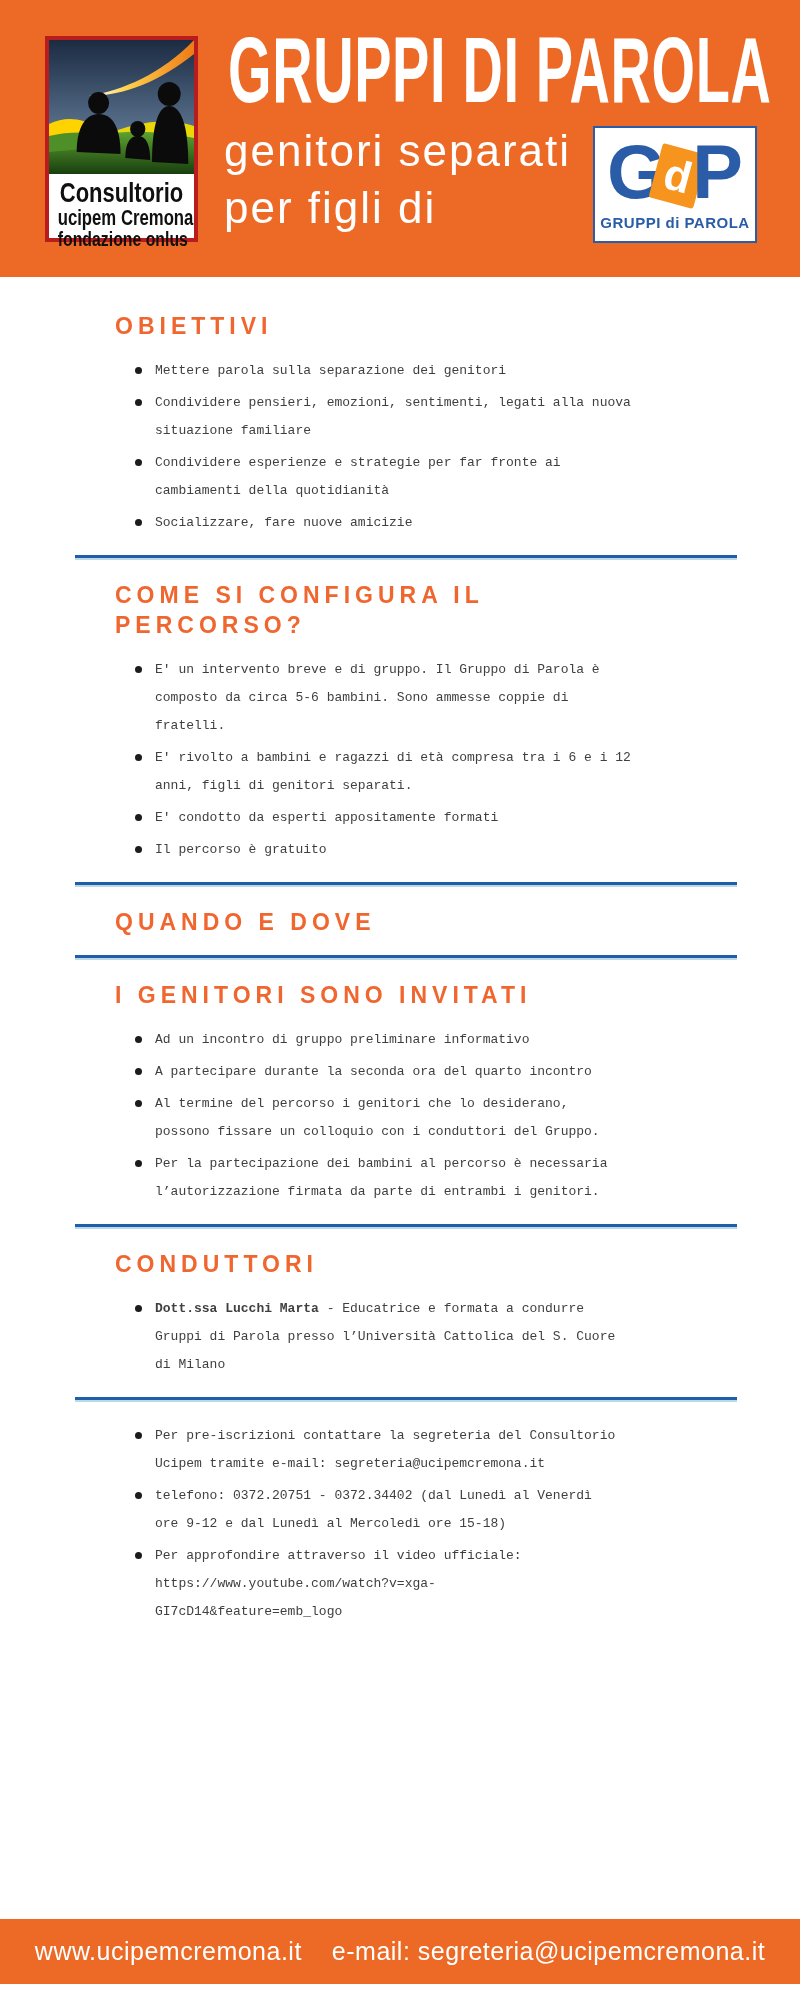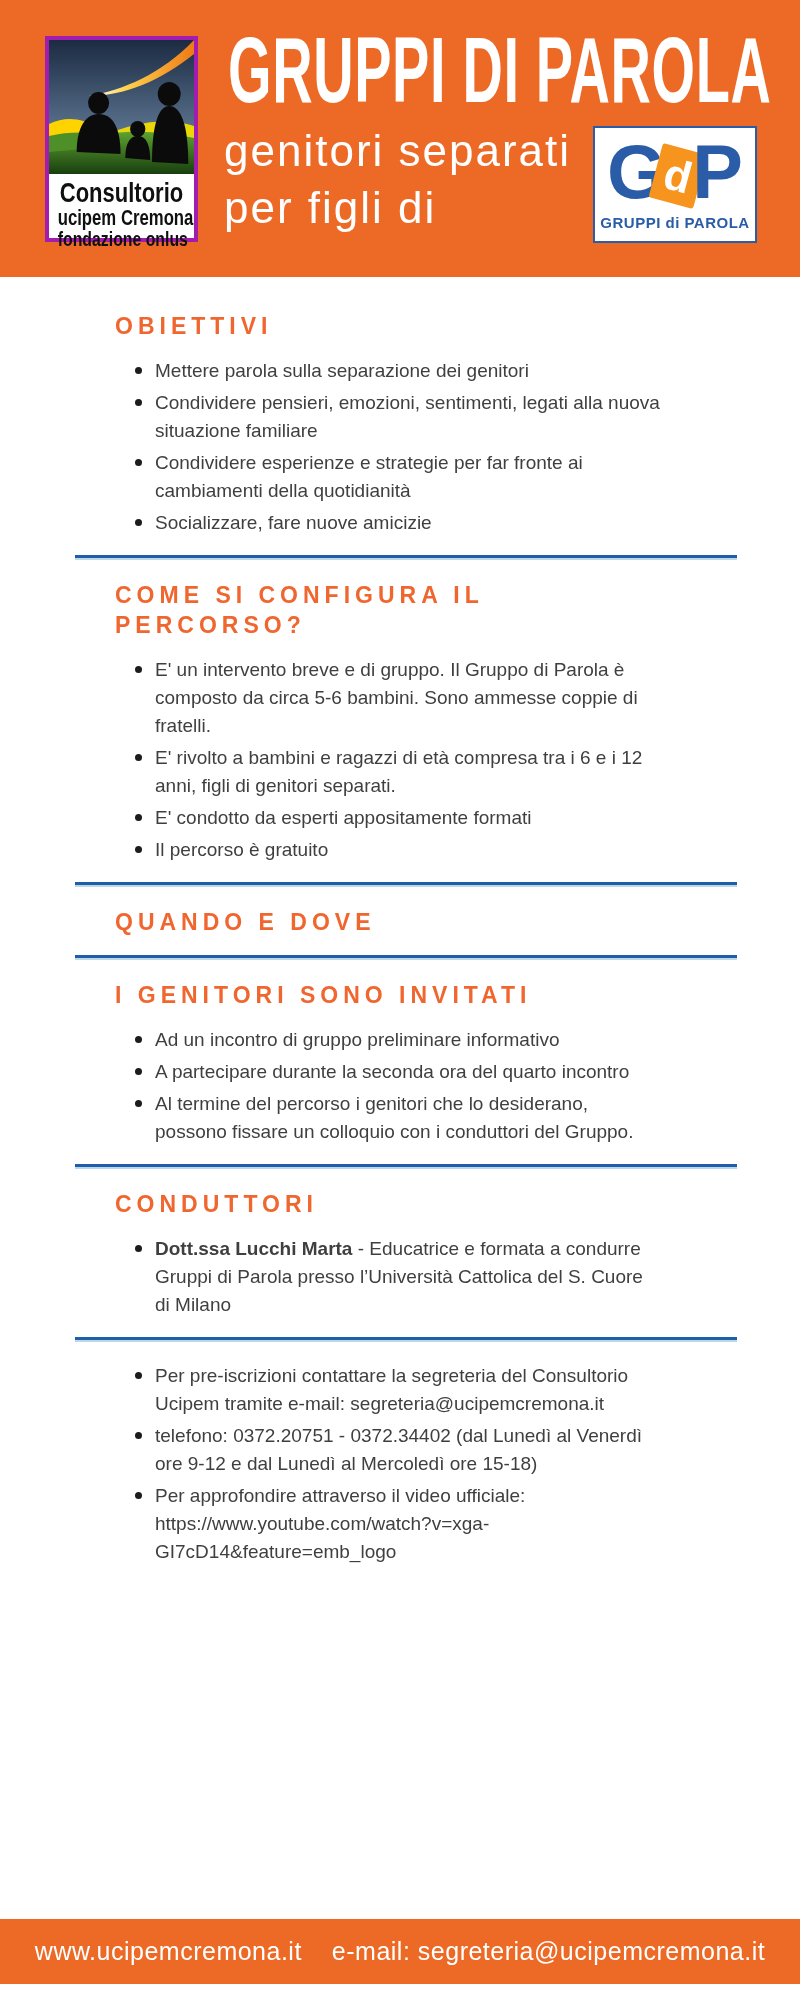--- a/index.html
+++ b/index.html
@@ -12,21 +12,21 @@
 
   
   .band{position:absolute;left:0;right:0;background:var(--band-orange,#EC6A26);}
   .header{top:0;height:277px;}
   .footer{bottom:16px;height:65px;display:flex;align-items:center;justify-content:center;gap:30px;}
   .footer span{color:#fff;font-size:25px;letter-spacing:.5px;}
 
   
   .clogo{
     position:absolute;left:45px;top:36px;width:153px;height:206px;
-    background:#fff;border:4px solid #a21caf;
+    background:#fff;border:4px solid #b91c1c;
   }
   .clogo-art{width:100%;height:134px;display:block;}
   .clogo-text{padding-top:1px;text-align:center;color:#101010;font-weight:bold;line-height:1;}
   .clogo-text .l1,.clogo-text .l2,.clogo-text .l3{display:block;white-space:nowrap;transform:scale(.88,1.12);transform-origin:center top;}
   .clogo-text .l1{font-size:25px;margin-top:3px;}
   .clogo-text .l2{font-size:19px;margin-top:4px;}
   .clogo-text .l3{font-size:18px;margin-top:3px;}
 
   
   .title{
@@ -59,22 +59,23 @@
   .content{position:absolute;top:277px;left:75px;width:662px;padding-top:34px;}
   .section h2{
     margin:0 0 16px 40px;
     color:var(--heading-orange,#F0662F);
     font-size:23px;font-weight:bold;letter-spacing:5px;line-height:30px;
     white-space:pre-line;
   }
   .section ul{margin:0;padding:0 0 0 58px;list-style:none;}
   .section li{
     position:relative;padding-left:22px;margin-bottom:4px;max-width:600px;
-    color:var(--body-text,#3F3F3F);font-size:19px;line-height:28px;
+    color:var(--body-text,#3F3F3F);font-size:13px;line-height:28px;
     white-space:pre-line;
+    font-family:Liberation Mono, monospace;
   }
   .section li::before{
     content:"";position:absolute;left:2px;top:10px;width:7px;height:7px;border-radius:50%;background:#1c1c1c;
   }
   .divider{
     height:5px;background:var(--divider-blue,#1E5FA9);
     border-bottom:2px solid #BCD7EA;
     margin:18px 0 20px 0;
   }
 </style>
@@ -173,20 +174,22 @@
     <h2>QUANDO E DOVE</h2>
   </div>
     <div class="divider"></div>
     <div class="section">
     <h2>I GENITORI SONO INVITATI</h2>
     <ul>
         <li><span>Ad un incontro di gruppo preliminare informativo</span></li>
         <li><span>A partecipare durante la seconda ora del quarto incontro</span></li>
         <li><span>Al termine del percorso i genitori che lo desiderano,
 possono fissare un colloquio con i conduttori del Gruppo.</span></li>
+        <li><span>Per la partecipazione dei bambini al percorso è necessaria
+l’autorizzazione firmata da parte di entrambi i genitori.</span></li>
       </ul>
   </div>
     <div class="divider"></div>
     <div class="section">
     <h2>CONDUTTORI</h2>
     <ul>
         <li><b>Dott.ssa Lucchi Marta</b><span> - Educatrice e formata a condurre
 Gruppi di Parola presso l’Università Cattolica del S. Cuore
 di Milano</span></li>
       </ul>

